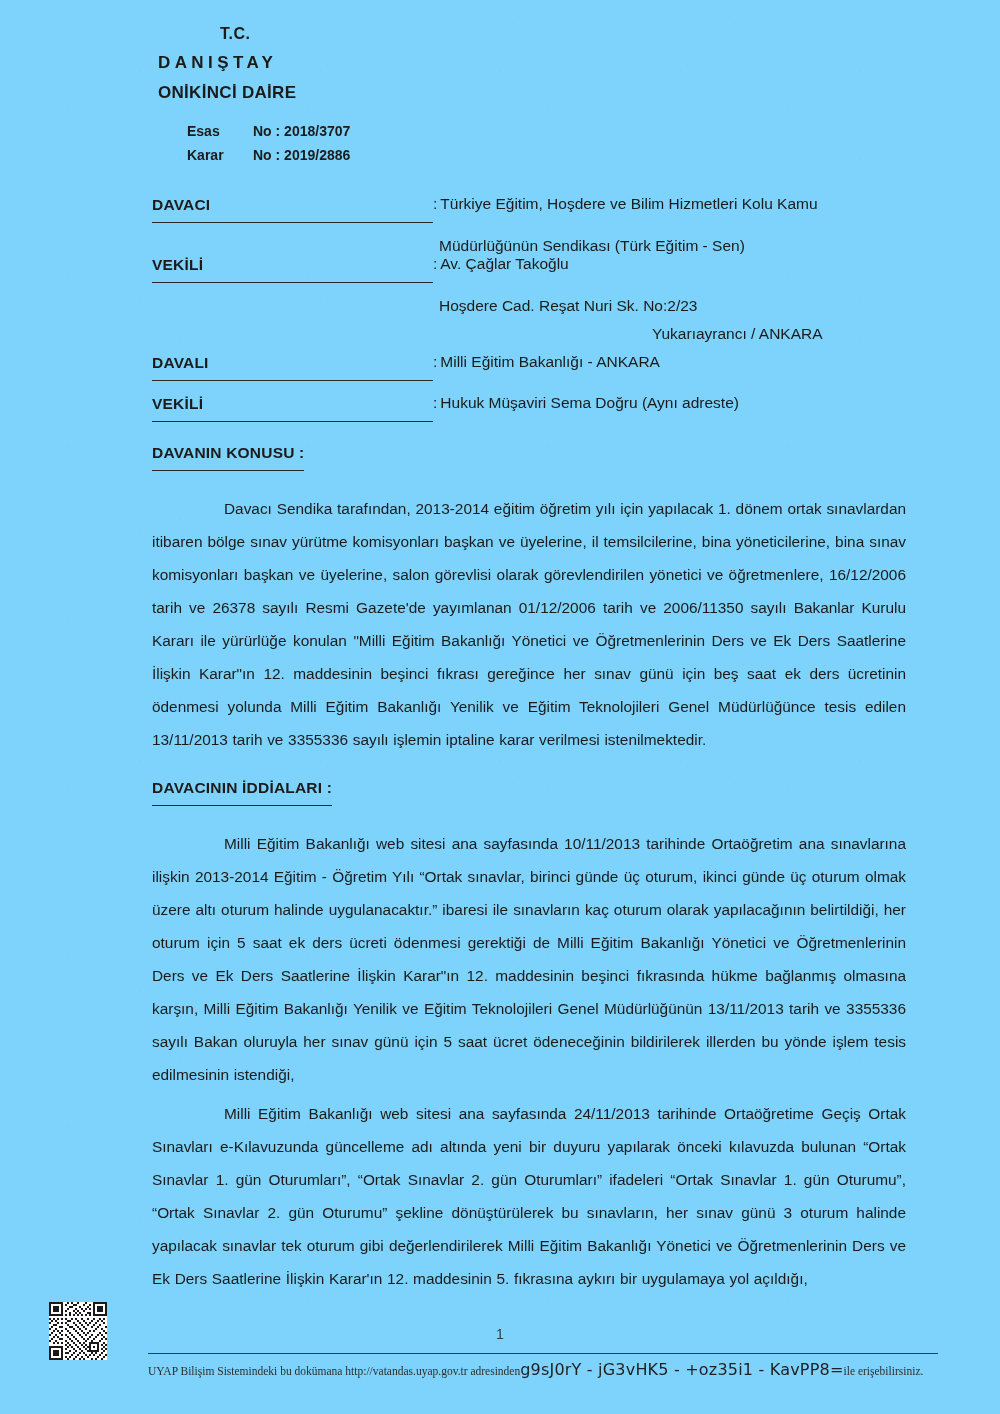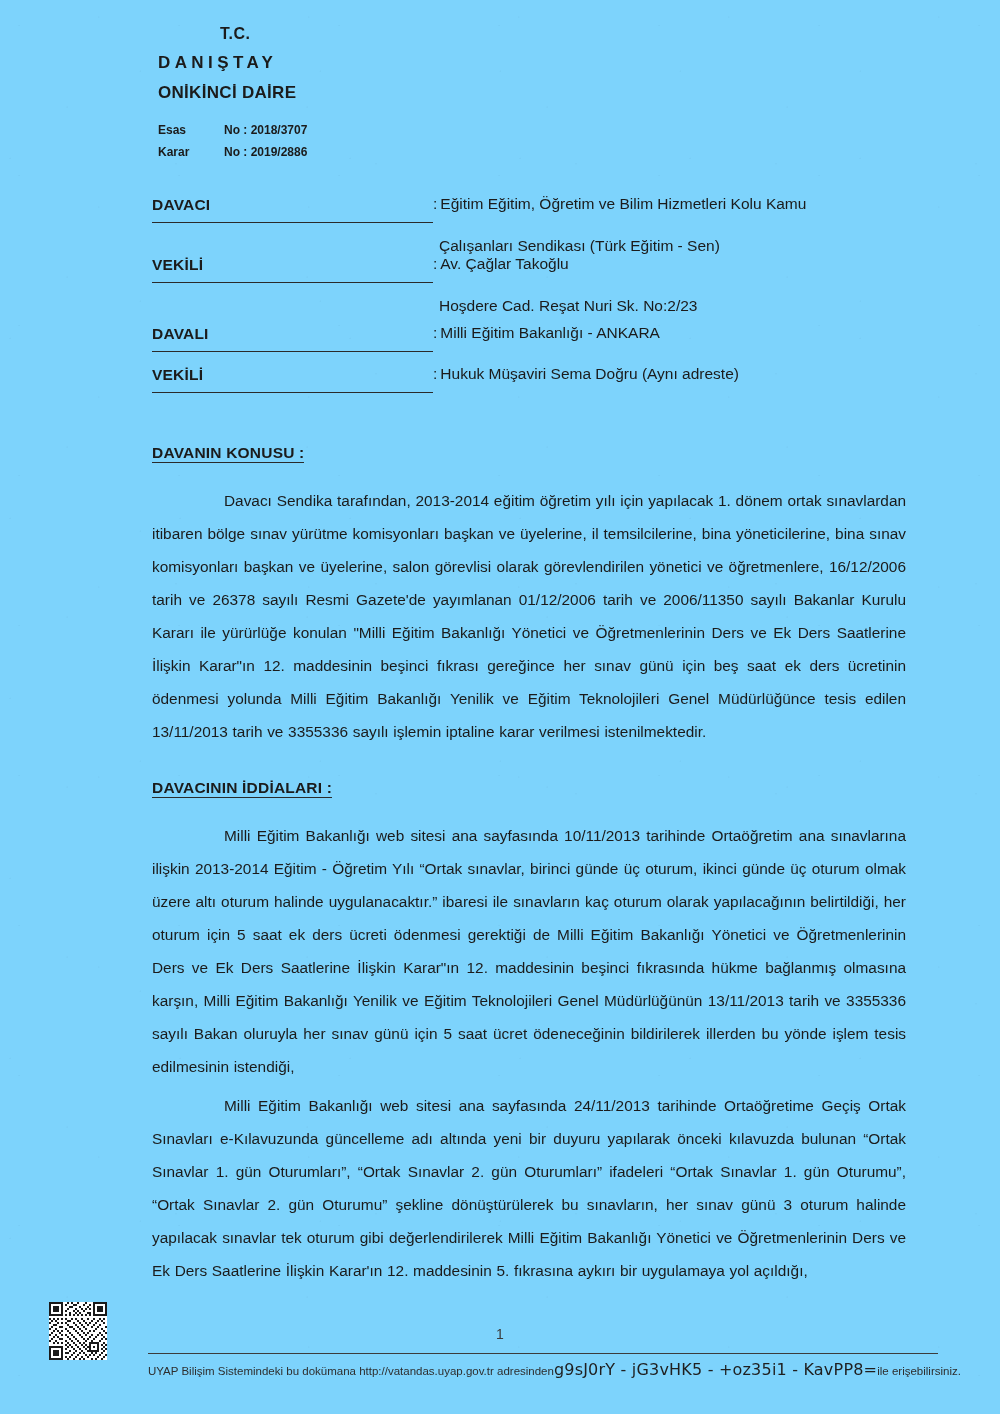--- a/index.html
+++ b/index.html
@@ -55,24 +55,25 @@
     letter-spacing: 4.4px;
     margin-bottom: 13px;
   }
   .court-header .daire {
     font-size: 17px;
     font-weight: bold;
     letter-spacing: 0.3px;
     margin-bottom: 23px;
   }
   .court-header .caseno {
-    font-size: 12px;
+    font-size: 14px;
     font-weight: bold;
     margin-bottom: 10px;
     white-space: pre;
+    margin-left: 29px;
   }
   .court-header .caseno .lbl {
     display: inline-block;
     width: 66px;
   }
 
   
   .parties {
     position: absolute;
     left: 152px;
@@ -123,21 +124,21 @@
     position: absolute;
     left: 152px;
     width: 754px;
   }
   .section-title {
     font-size: 15.5px;
     font-weight: bold;
     letter-spacing: 0.2px;
     display: inline-block;
     border-bottom: 1.7px solid #2a2a2a;
-    padding-bottom: 0;
+    padding-bottom: 8px;
     margin-bottom: 16px;
   }
   .body-par {
     font-size: 15.4px;
     line-height: 33px;
     text-align: justify;
     text-indent: 72px;
     margin: 5px 0 6px 0;
     word-spacing: 0.4px;
   }
@@ -173,21 +174,21 @@
     position: absolute;
     left: 148px;
     top: 1360px;
     width: 800px;
     display: flex;
     align-items: baseline;
     white-space: nowrap;
     color: #2e2e2e;
   }
   .footer-serif {
-    font-family: Liberation Sans, sans-serif;
+    font-family: Liberation Serif, serif;
     font-size: 11.5px;
     text-align: center;
   }
   .footer-code {
     font-family: "DejaVu Sans", sans-serif;
     font-size: 16px;
     letter-spacing: 0.2px;
     margin: 0 0;
     color: #1f1f1f;
   }
@@ -203,29 +204,30 @@
     <div class="danistay">DANIŞTAY</div>
     <div class="daire">ONİKİNCİ DAİRE</div>
     <div class="caseno"><span class="lbl">Esas</span><span>No : 2018/3707</span></div>
     <div class="caseno"><span class="lbl">Karar</span><span>No : 2019/2886</span></div>
   </div>
 
   <div class="parties">
 
     <div class="party-row">
       <div class="party-label">DAVACI</div>
-      <div class="party-value"><span class="colon">:</span><span>Eğitim Eğitim, Öğretim ve Bilim Hizmetleri Kolu Kamu</span></div>
+      <div class="party-value"><span class="colon">:</span><span>Türkiye Eğitim, Hoşdere ve Bilim Hizmetleri Kolu Kamu</span></div>
     </div>
-    <div class="party-cont">Çalışanları Sendikası (Türk Eğitim - Sen)</div>
+    <div class="party-cont">Müdürlüğünün Sendikası (Türk Eğitim - Sen)</div>
 
     <div class="party-row">
       <div class="party-label">VEKİLİ</div>
       <div class="party-value"><span class="colon">:</span><span>Av. Çağlar Takoğlu</span></div>
     </div>
     <div class="party-cont">Hoşdere Cad. Reşat Nuri Sk. No:2/23</div>
+    <div class="party-cont right-align">Yukarıayrancı / ANKARA</div>
 
     <div class="row-gap-sm"></div>
 
     <div class="party-row">
       <div class="party-label">DAVALI</div>
       <div class="party-value"><span class="colon">:</span><span>Milli Eğitim Bakanlığı - ANKARA</span></div>
     </div>
 
     <div class="row-gap-sm"></div>
 

